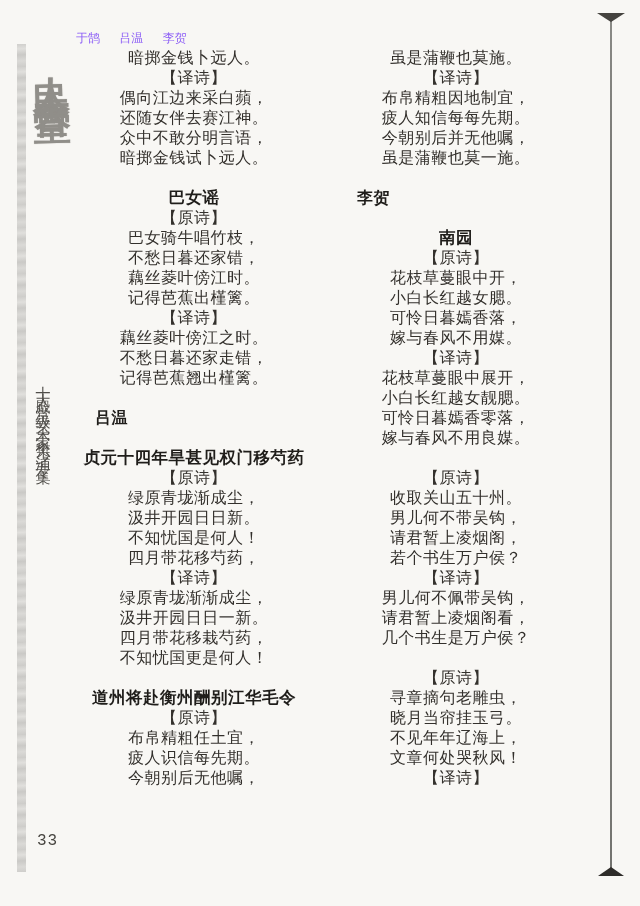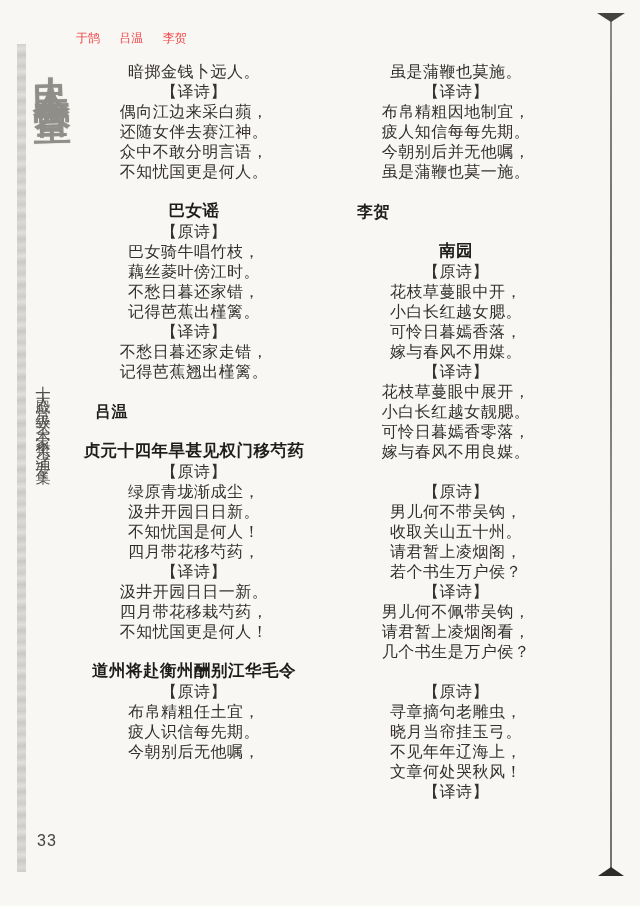--- a/index.html
+++ b/index.html
@@ -35,41 +35,41 @@
   .series {
     position: absolute; left: 33px; top: 374px;
     writing-mode: vertical-rl; text-orientation: upright;
     font-size: 15px; letter-spacing: 7px;
     color: #504e4a;
     font-family: "Liberation Sans", sans-serif;
   }
   
   .header {
     position: absolute; left: 76px; top: 30px;
-    font-size: 12px; color: #ef4444;
+    font-size: 12px; color: #8b5cf6;
     font-family: "Liberation Sans", sans-serif;
   }
   .header span { margin-right: 16px; }
   
-  .col { position: absolute; top: 62px; width: 252px; }
+  .col { position: absolute; top: 48px; width: 252px; }
   .col-left  { left: 68px; }
   .col-right { left: 330px; }
   .it { height: 20px; line-height: 20px; text-align: center;
         font-size: 16px; letter-spacing: .5px; white-space: nowrap; }
-  .it.title  { font-weight: bold; font-family: Liberation Mono, monospace;
+  .it.title  { font-weight: bold; font-family: Liberation Serif, serif;
                color: #1f1d1a; font-size: 16.5px; }
   .it.author { font-weight: bold; font-family: "Liberation Sans", sans-serif;
                color: #1f1d1a; text-align: left; padding-left: 27px; font-size: 16px; }
   .it.marker { color: #34312d; }
   .it.gap    { height: 20px; }
   
   .pageno {
     position: absolute; left: 37px; top: 832px;
     font-size: 16px; color: #46443f;
-    font-family: Liberation Sans, sans-serif;
+    font-family: Liberation Mono, monospace;
     letter-spacing: 1px;
   }
   
   .crop-line {
     position: absolute; left: 610px; top: 17px;
     width: 2px; height: 858px;
     background: linear-gradient(180deg, #8a8a86 0%, #6f6f6b 30%, #8d8d89 60%, #72726e 100%);
   }
   .tri { position: absolute; width: 0; height: 0; }
   .tri-top {
@@ -100,41 +100,43 @@
     <span>吕温</span>
     <span>李贺</span>
   </div>
 
   <div class="col col-left">
       <div class="it line">暗掷金钱卜远人。</div>
       <div class="it marker">【译诗】</div>
       <div class="it line">偶向江边来采白蘋，</div>
       <div class="it line">还随女伴去赛江神。</div>
       <div class="it line">众中不敢分明言语，</div>
-      <div class="it line">不知忧国更是何人。</div>
+      <div class="it line">暗掷金钱试卜远人。</div>
       <div class="it gap"></div>
       <div class="it title">巴女谣</div>
       <div class="it marker">【原诗】</div>
       <div class="it line">巴女骑牛唱竹枝，</div>
+      <div class="it line">不愁日暮还家错，</div>
       <div class="it line">藕丝菱叶傍江时。</div>
-      <div class="it line">不愁日暮还家错，</div>
       <div class="it line">记得芭蕉出槿篱。</div>
       <div class="it marker">【译诗】</div>
+      <div class="it line">藕丝菱叶傍江之时。</div>
       <div class="it line">不愁日暮还家走错，</div>
       <div class="it line">记得芭蕉翘出槿篱。</div>
       <div class="it gap"></div>
       <div class="it author">吕温</div>
       <div class="it gap"></div>
       <div class="it title">贞元十四年旱甚见权门移芍药</div>
       <div class="it marker">【原诗】</div>
       <div class="it line">绿原青垅渐成尘，</div>
       <div class="it line">汲井开园日日新。</div>
       <div class="it line">不知忧国是何人！</div>
       <div class="it line">四月带花移芍药，</div>
       <div class="it marker">【译诗】</div>
+      <div class="it line">绿原青垅渐渐成尘，</div>
       <div class="it line">汲井开园日日一新。</div>
       <div class="it line">四月带花移栽芍药，</div>
       <div class="it line">不知忧国更是何人！</div>
       <div class="it gap"></div>
       <div class="it title">道州将赴衡州酬别江华毛令</div>
       <div class="it marker">【原诗】</div>
       <div class="it line">布帛精粗任土宜，</div>
       <div class="it line">疲人识信每先期。</div>
       <div class="it line">今朝别后无他嘱，</div>
     </div>
@@ -154,22 +156,22 @@
       <div class="it line">小白长红越女腮。</div>
       <div class="it line">可怜日暮嫣香落，</div>
       <div class="it line">嫁与春风不用媒。</div>
       <div class="it marker">【译诗】</div>
       <div class="it line">花枝草蔓眼中展开，</div>
       <div class="it line">小白长红越女靓腮。</div>
       <div class="it line">可怜日暮嫣香零落，</div>
       <div class="it line">嫁与春风不用良媒。</div>
       <div class="it gap"></div>
       <div class="it marker">【原诗】</div>
+      <div class="it line">收取关山五十州。</div>
       <div class="it line">男儿何不带吴钩，</div>
-      <div class="it line">收取关山五十州。</div>
       <div class="it line">请君暂上凌烟阁，</div>
       <div class="it line">若个书生万户侯？</div>
       <div class="it marker">【译诗】</div>
       <div class="it line">男儿何不佩带吴钩，</div>
       <div class="it line">请君暂上凌烟阁看，</div>
       <div class="it line">几个书生是万户侯？</div>
       <div class="it gap"></div>
       <div class="it marker">【原诗】</div>
       <div class="it line">寻章摘句老雕虫，</div>
       <div class="it line">晓月当帘挂玉弓。</div>

